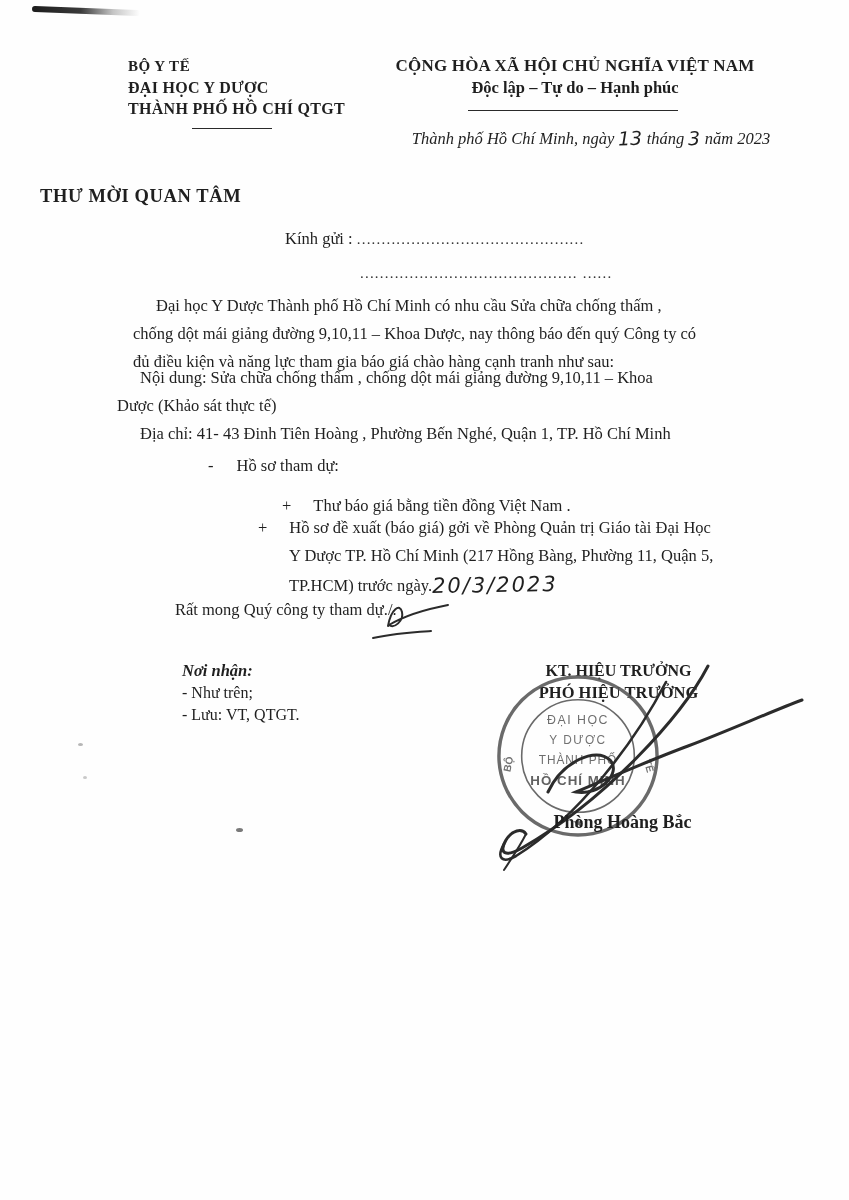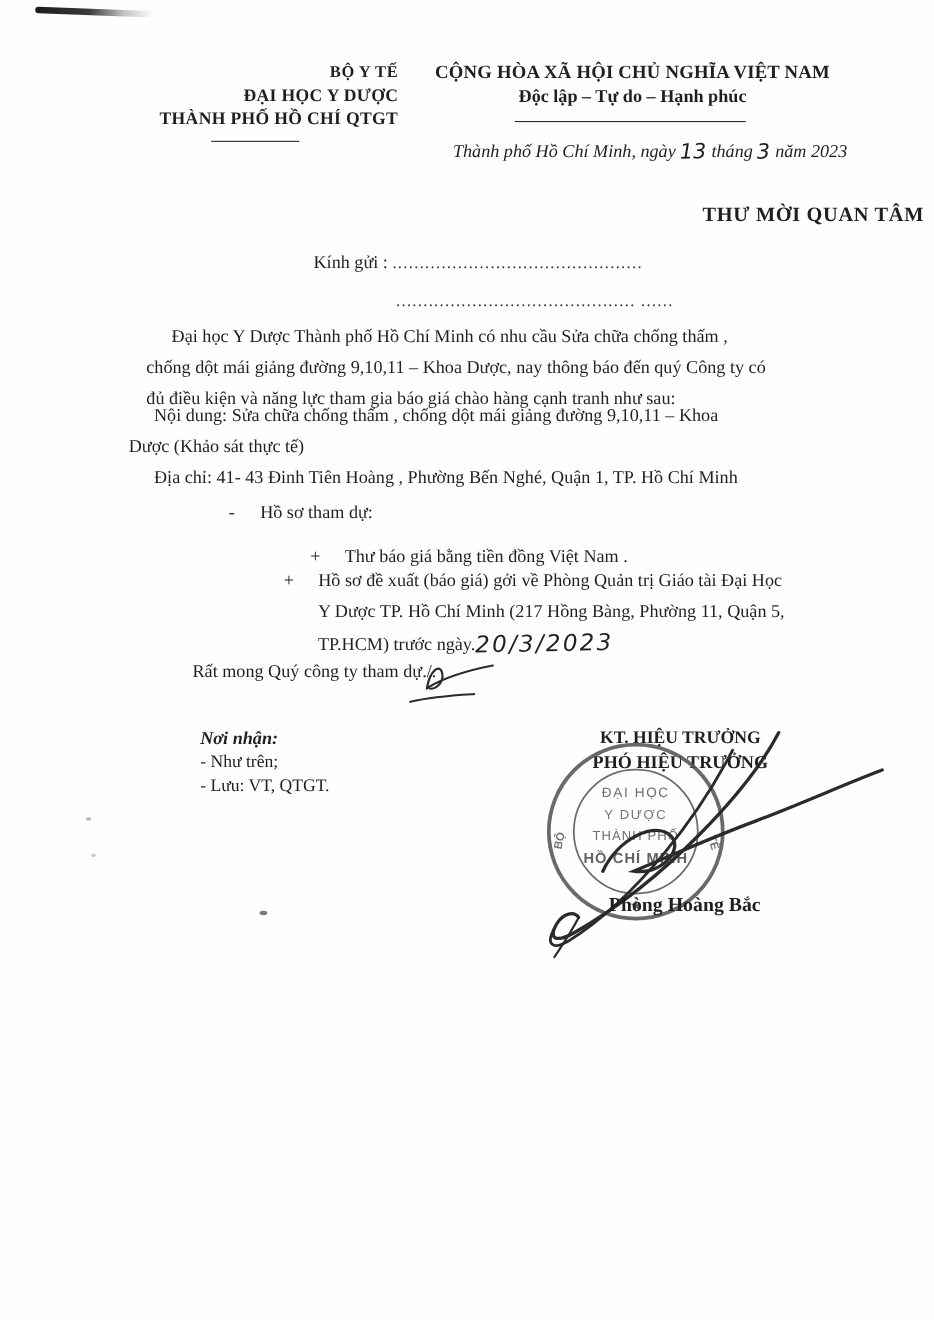--- a/index.html
+++ b/index.html
@@ -2,32 +2,32 @@
 <html><head>
 <meta charset="utf-8">
 <style>
   html,body{margin:0;padding:0;background:#ffffff;}
   .page{
     position:relative;width:849px;height:1200px;background:#fefefe;overflow:hidden;
     font-family:"Liberation Serif", serif;color:#1f1f1f;
   }
   .abs{position:absolute;}
   
-  .hdr-left{left:128px;top:56px;width:224px;text-align:right;line-height:21px;margin-left:10px;}
+  .hdr-left{left:128px;top:56px;width:224px;text-align:left;line-height:21px;}
   .hdr-left .l1{font-size:15px;font-weight:bold;letter-spacing:.5px;}
   .hdr-left .l2,.hdr-left .l3{font-size:16px;font-weight:bold;letter-spacing:.3px;}
   .hdr-left-rule{left:192px;top:128px;width:80px;border-top:1.5px solid #2a2a2a;}
   .hdr-right{left:388px;top:56px;width:374px;text-align:center;}
   .hdr-right .l1{font-size:17px;font-weight:bold;letter-spacing:.2px;}
   .hdr-right .l2{font-size:16.5px;font-weight:bold;margin-top:2px;}
   .hdr-right-rule{left:468px;top:110px;width:210px;border-top:1.5px solid #2a2a2a;}
   .dateline{left:398px;top:126px;width:386px;text-align:center;font-style:italic;font-size:16.5px;white-space:nowrap;}
   .hw{font-family:"DejaVu Sans", sans-serif;font-style:italic;font-size:19px;display:inline-block;transform:rotate(-2deg);position:relative;top:1px;}
   
-  .doc-title{left:40px;top:186px;width:800px;text-align:right;font-size:18.5px;font-weight:bold;letter-spacing:.6px;}
+  .doc-title{left:40px;top:186px;width:800px;text-align:left;font-size:18.5px;font-weight:bold;letter-spacing:.6px;}
   
   .kinhgui{left:285px;top:229px;font-size:16.5px;white-space:nowrap;}
   .dots{letter-spacing:1.2px;font-size:15px;color:#333;}
   .dots2line{left:360px;top:263px;}
   
   .bodyblock{font-size:16.5px;line-height:28px;white-space:nowrap;}
   .p1{left:133px;top:292px;}
   .p1 .indent{padding-left:23px;}
   .p2{left:117px;top:364px;}
   .p2 .indent{padding-left:23px;}

